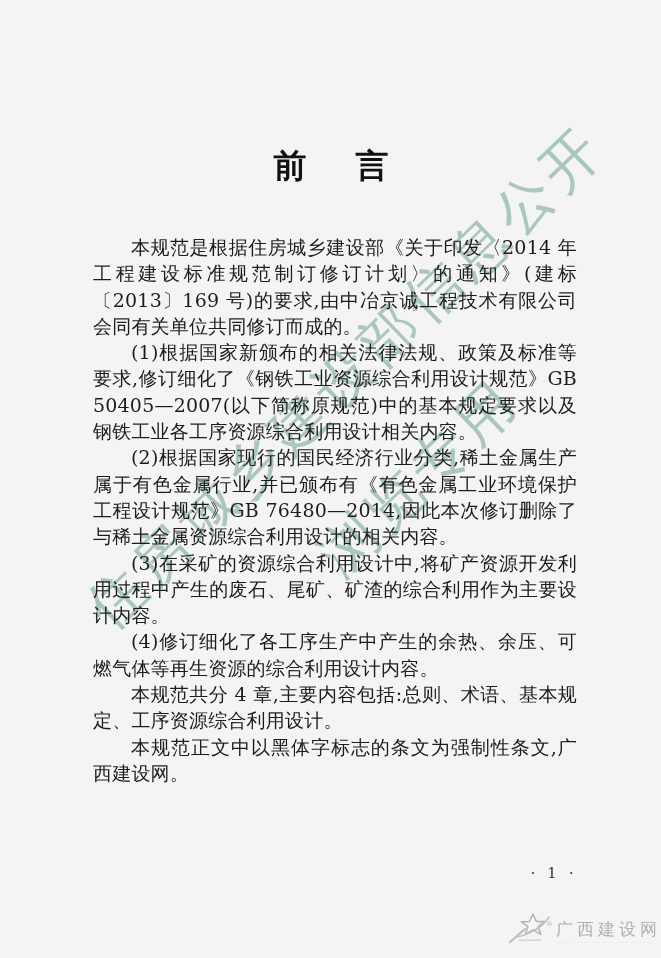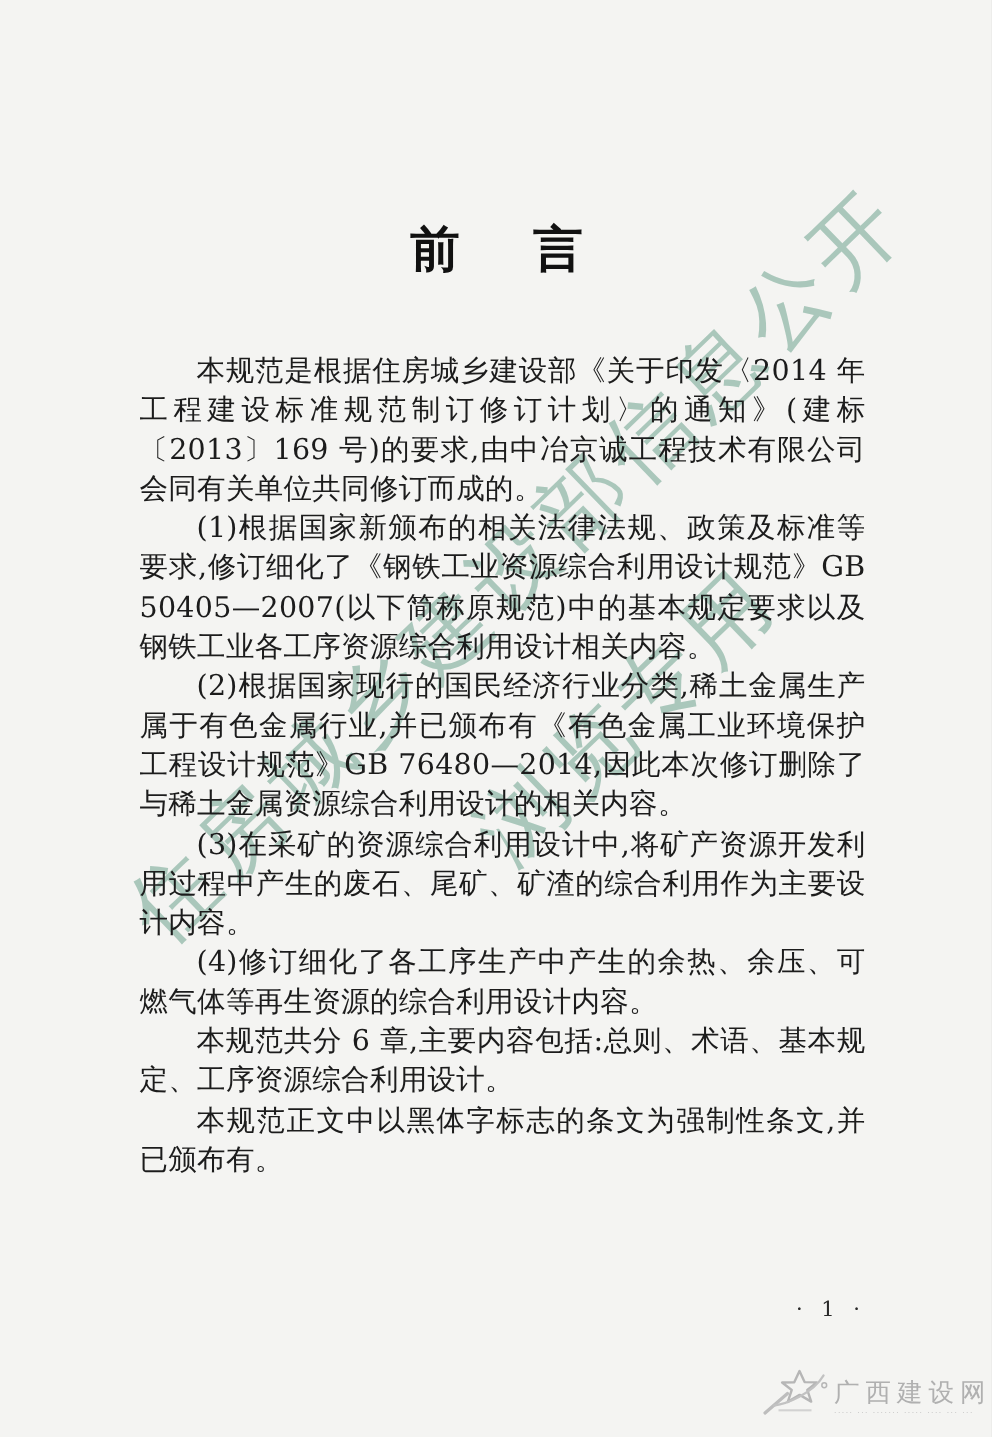--- a/index.html
+++ b/index.html
@@ -131,22 +131,22 @@
   </div>
 
   <div class="content">
     <h1 class="doc-title">前　言</h1>
     <div class="body-text">
       <p>本规范是根据住房城乡建设部《关于印发〈2014 年工程建设标准规范制订修订计划〉的通知》(建标〔2013〕169 号)的要求,由中冶京诚工程技术有限公司会同有关单位共同修订而成的。</p>
       <p>(1)根据国家新颁布的相关法律法规、政策及标准等要求,修订细化了《钢铁工业资源综合利用设计规范》GB 50405—2007(以下简称原规范)中的基本规定要求以及钢铁工业各工序资源综合利用设计相关内容。</p>
       <p>(2)根据国家现行的国民经济行业分类,稀土金属生产属于有色金属行业,并已颁布有《有色金属工业环境保护工程设计规范》GB 76480—2014,因此本次修订删除了与稀土金属资源综合利用设计的相关内容。</p>
       <p>(3)在采矿的资源综合利用设计中,将矿产资源开发利用过程中产生的废石、尾矿、矿渣的综合利用作为主要设计内容。</p>
       <p>(4)修订细化了各工序生产中产生的余热、余压、可燃气体等再生资源的综合利用设计内容。</p>
-      <p>本规范共分 6 章,主要内容包括:总则、术语、基本规定、工序资源综合利用设计。</p>
-      <p>本规范正文中以黑体字标志的条文为强制性条文,并已颁布有。</p>
+      <p>本规范共分 4 章,主要内容包括:总则、术语、基本规定、工序资源综合利用设计。</p>
+      <p>本规范正文中以黑体字标志的条文为强制性条文,广西建设网。</p>
     </div>
   </div>
 
   <div class="page-number">· 1 ·</div>
 
   <div class="site-logo">
     <span class="star-wrap">
       <svg width="44" height="36" viewBox="0 0 44 36" xmlns="http://www.w3.org/2000/svg">
 
         <path d="M2 32 L17 19" stroke="#bdbdbd" stroke-width="2.2" fill="none" stroke-linecap="round"></path>

